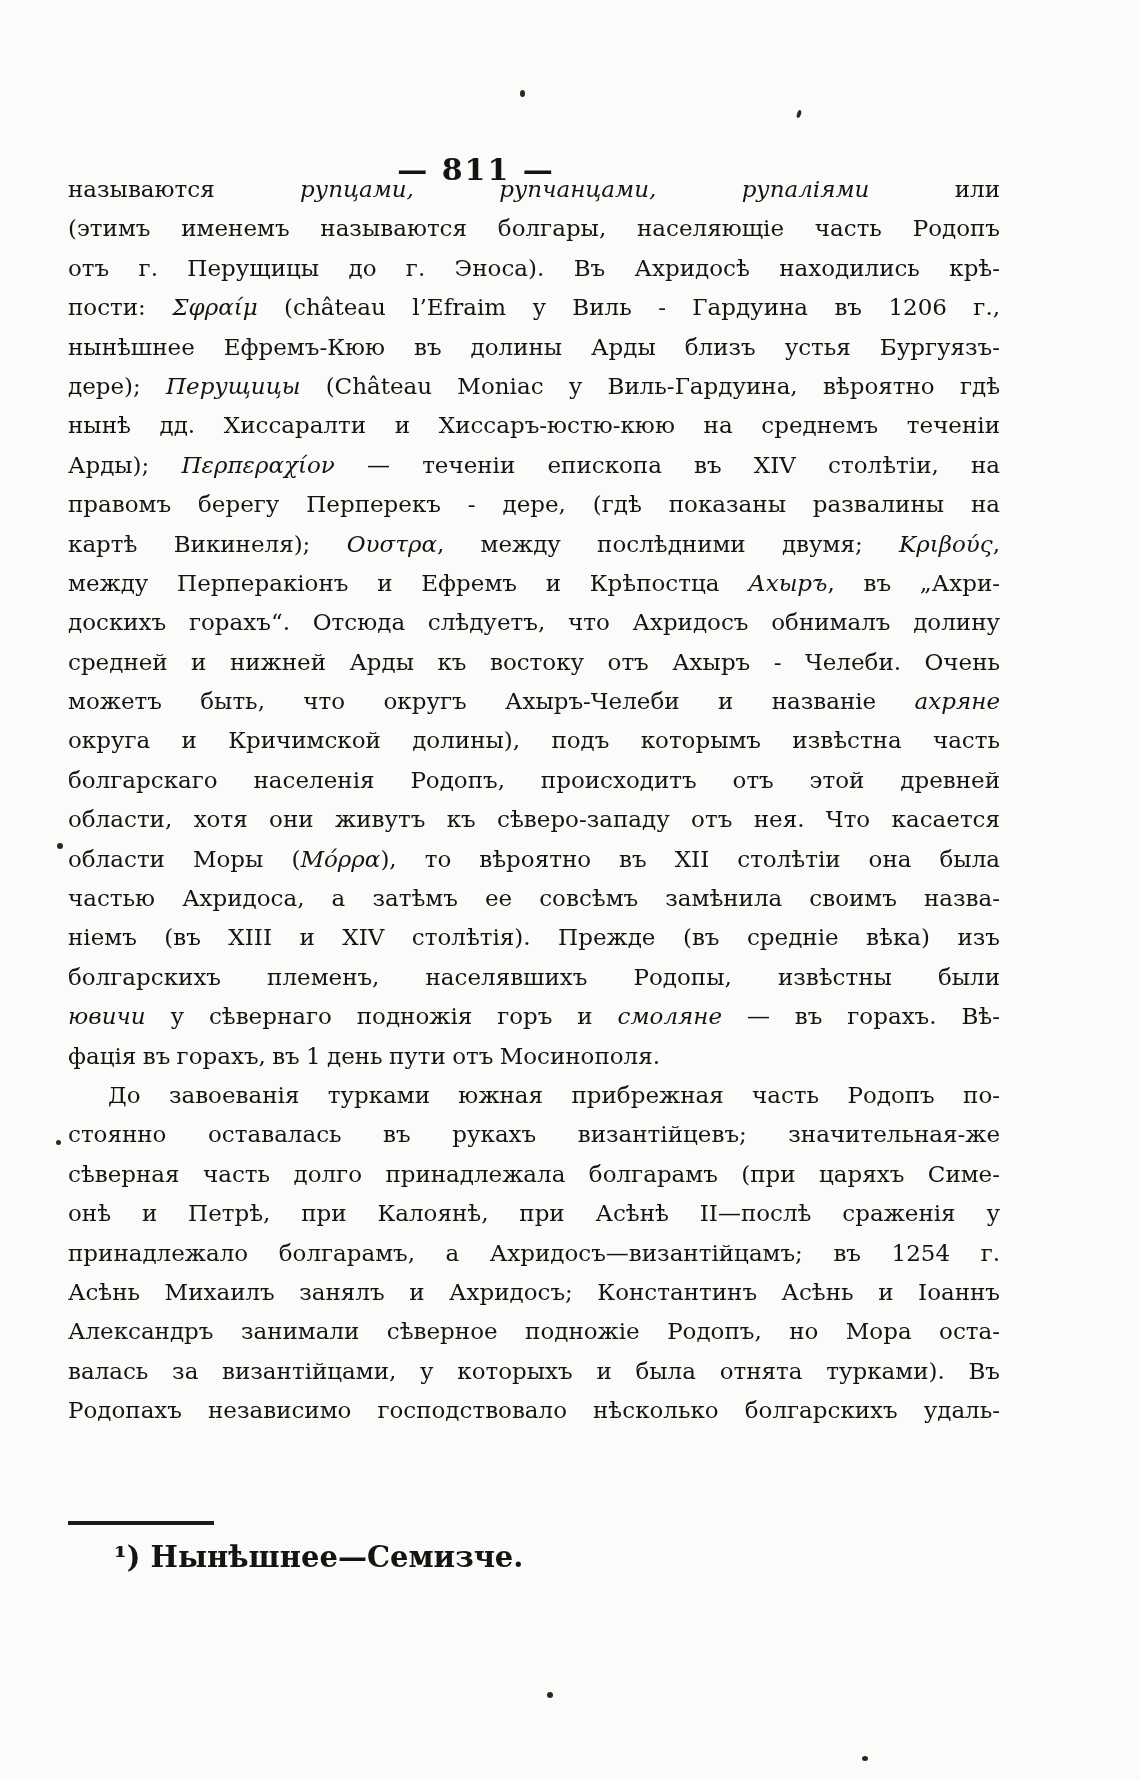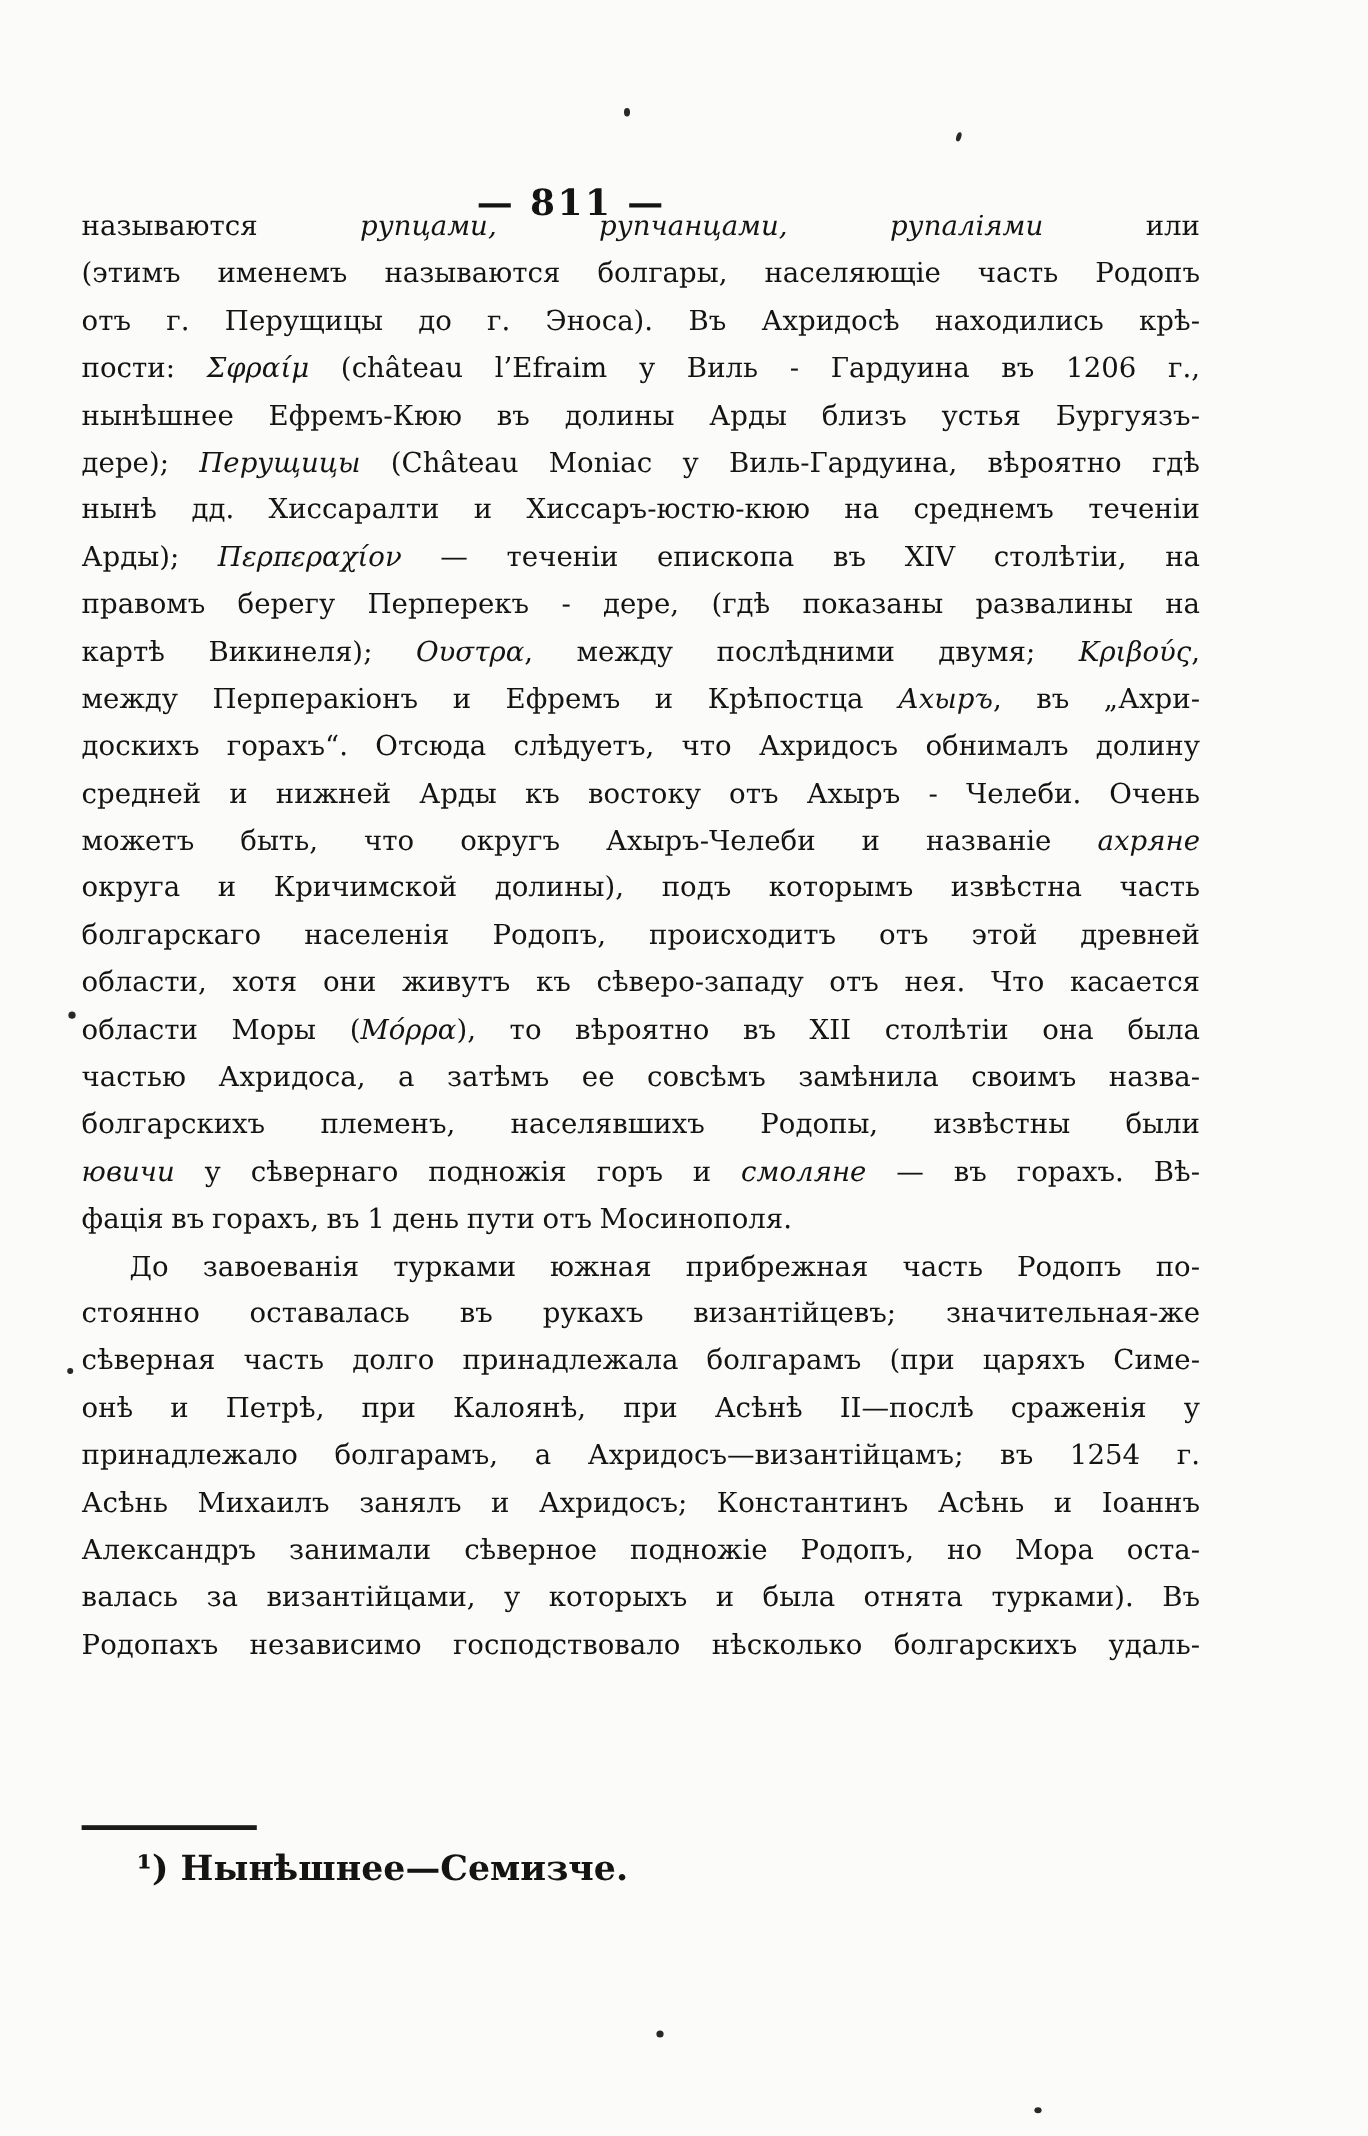--- a/index.html
+++ b/index.html
@@ -76,20 +76,21 @@
       <div class="line just"><span>картѣ Викинеля); </span><span class="it">Ουστρα</span><span>, между послѣдними двумя; </span><span class="it">Κριβούς</span><span>,</span></div>
       <div class="line just"><span>между Перперакіонъ и Ефремъ и Крѣпостца </span><span class="it">Ахыръ</span><span>, въ „Ахри-</span></div>
       <div class="line just"><span>доскихъ горахъ“. Отсюда слѣдуетъ, что Ахридосъ обнималъ долину</span></div>
       <div class="line just"><span>средней и нижней Арды къ востоку отъ Ахыръ - Челеби. Очень</span></div>
       <div class="line just"><span>можетъ быть, что округъ Ахыръ-Челеби и названіе </span><span class="it">ахряне</span></div>
       <div class="line just"><span>округа и Кричимской долины), подъ которымъ извѣстна часть</span></div>
       <div class="line just"><span>болгарскаго населенія Родопъ, происходитъ отъ этой древней</span></div>
       <div class="line just"><span>области, хотя они живутъ къ сѣверо-западу отъ нея. Что касается</span></div>
       <div class="line just"><span>области Моры (</span><span class="it">Μόρρα</span><span>), то вѣроятно въ XII столѣтіи она была</span></div>
       <div class="line just"><span>частью Ахридоса, а затѣмъ ее совсѣмъ замѣнила своимъ назва-</span></div>
+      <div class="line just"><span>ніемъ (въ XIII и XIV столѣтія). Прежде (въ средніе вѣка) изъ</span></div>
       <div class="line just"><span>болгарскихъ племенъ, населявшихъ Родопы, извѣстны были </span></div>
       <div class="line just"><span class="it">ювичи</span><span> у сѣвернаго подножія горъ и </span><span class="it">смоляне</span><span> — въ горахъ. Вѣ-</span></div>
       <div class="line"><span>фація въ горахъ, въ 1 день пути отъ Мосинополя.</span></div>
       <div class="line just indent"><span>До завоеванія турками южная прибрежная часть Родопъ по-</span></div>
       <div class="line just"><span>стоянно оставалась въ рукахъ византійцевъ; значительная-же</span></div>
       <div class="line just"><span>сѣверная часть долго принадлежала болгарамъ (при царяхъ Симе-</span></div>
       <div class="line just"><span>онѣ и Петрѣ, при Калоянѣ, при Асѣнѣ II—послѣ сраженія у</span></div>
       <div class="line just"><span>принадлежало болгарамъ, а Ахридосъ—византійцамъ; въ 1254 г.</span></div>
       <div class="line just"><span>Асѣнь Михаилъ занялъ и Ахридосъ; Константинъ Асѣнь и Іоаннъ</span></div>
       <div class="line just"><span>Александръ занимали сѣверное подножіе Родопъ, но Мора оста-</span></div>

